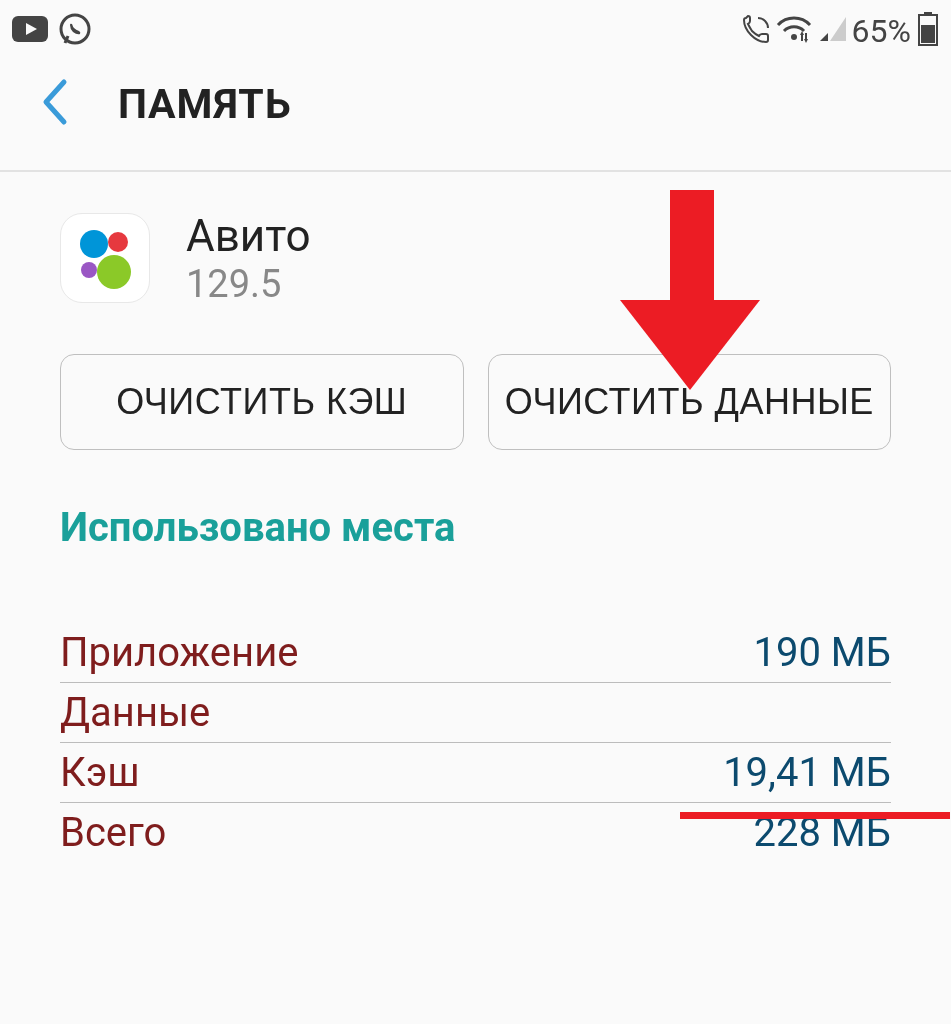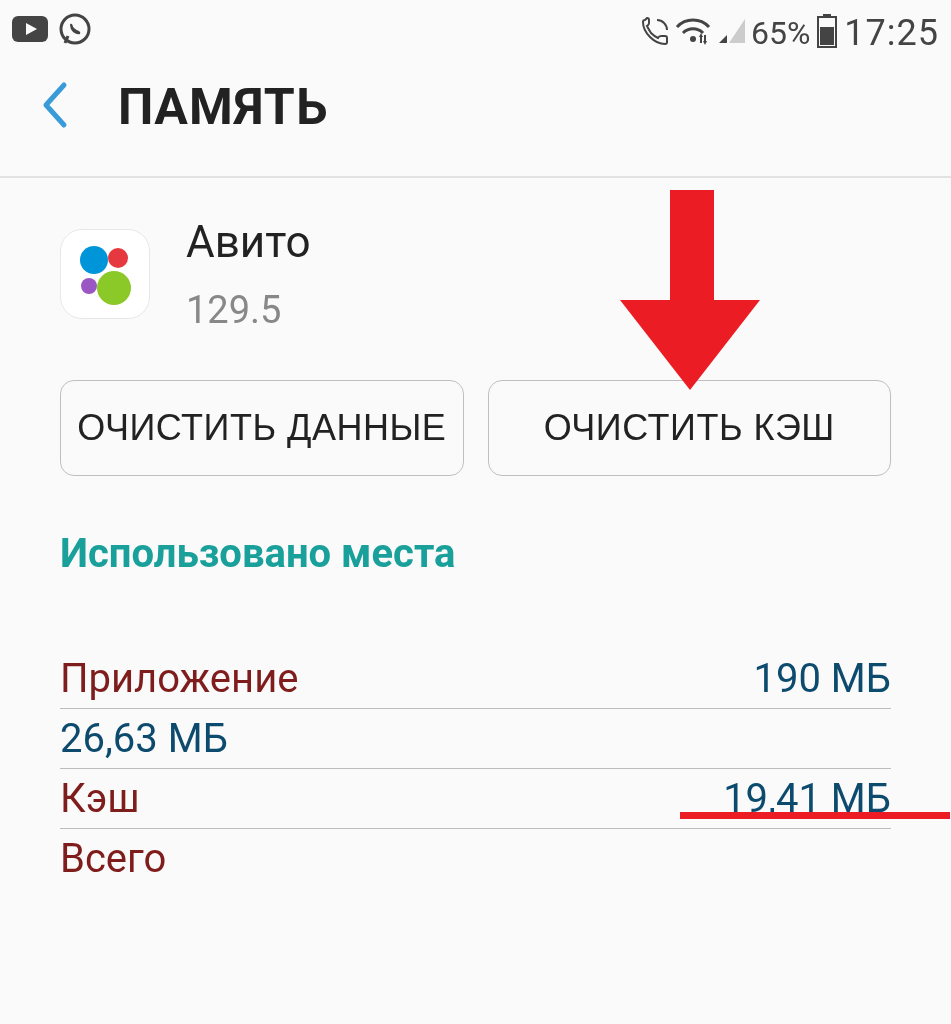--- a/index.html
+++ b/index.html
@@ -24,41 +24,41 @@
   .status-right .pct { font-size: 32px; color: #444; }
   .status-right .time { font-size: 36px; color: #444; letter-spacing: 1px; }
   .header {
     display: flex;
     align-items: center;
     padding: 28px 30px 40px 40px;
     border-bottom: 2px solid #e2e2e2;
   }
   .back { margin-right: 50px; cursor: pointer; }
   .title {
-    font-size: 50px;
+    font-size: 41px;
     font-weight: 700;
     letter-spacing: 1px;
     color: #222;
   }
   .app-row {
     display: flex;
     align-items: center;
     padding: 38px 60px 26px;
   }
   .app-icon {
     width: 90px;
     height: 90px;
     background: #fff;
     border-radius: 22px;
     border: 1px solid #e8e8e8;
     margin-right: 36px;
     position: relative;
   }
   .app-name { font-size: 44px; color: #222; text-align: right; }
-  .app-version { font-size: 38px; color: #888; margin-top: 20px; }
+  .app-version { font-size: 38px; color: #888; margin-top: 0; }
   .button-row {
     display: flex;
     gap: 24px;
     padding: 22px 60px 40px;
   }
   .btn {
     flex: 1;
     padding: 26px 10px;
     background: #fafafa;
     border: 1px solid #bfbfbf;
@@ -145,21 +145,20 @@
         </svg>
     </span>
     <span class="pct">65%</span>
     <span>
       <svg width="22" height="34" viewBox="0 0 22 34">
           <rect x="7" y="0" width="8" height="3" fill="#444"></rect>
           <rect x="2" y="3" width="18" height="30" fill="none" stroke="#444" stroke-width="2"></rect>
           <rect x="4" y="13" width="14" height="18" fill="#444"></rect>
         </svg>
     </span>
-    <span class="time">17:25</span>
   </div>
 </div>
 
 <div class="header">
   <span class="back">
     <svg width="28" height="48" viewBox="0 0 28 48">
         <polyline points="24,4 6,24 24,44" fill="none" stroke="#3a9bd9" stroke-width="5" stroke-linecap="round" stroke-linejoin="round"></polyline>
       </svg>
   </span>
   <div class="title">ПАМЯТЬ</div>
@@ -174,40 +173,41 @@
       <circle cx="53" cy="58" r="17" fill="#8bc928"></circle>
     </svg>
   </div>
   <div>
     <div class="app-name">Авито</div>
     <div class="app-version">129.5</div>
   </div>
 </div>
 
 <div class="button-row">
+  <button class="btn">ОЧИСТИТЬ КЭШ</button>
   <button class="btn">ОЧИСТИТЬ ДАННЫЕ</button>
-  <button class="btn">ОЧИСТИТЬ КЭШ</button>
 </div>
 
 <div class="section-title">Использовано места</div>
 
 <div class="rows">
   <div class="row">
     <span class="row-label">Приложение</span>
     <span class="row-value">190 МБ</span>
   </div>
   <div class="row">
-    <span class="row-value">26,63 МБ</span>
+    <span class="row-label">Данные</span>
   </div>
   <div class="row">
     <span class="row-label">Кэш</span>
     <span class="row-value">19,41 МБ</span>
   </div>
   <div class="row">
     <span class="row-label">Всего</span>
+    <span class="row-value">228 МБ</span>
   </div>
 </div>
 
 <div class="arrow-annotation">
   <svg width="180" height="200" viewBox="0 0 180 200">
     <rect x="70" y="0" width="44" height="120" fill="#ec1c24"></rect>
     <polygon points="20,110 160,110 90,200" fill="#ec1c24"></polygon>
   </svg>
 </div>
 <div class="underline-annotation"></div>

